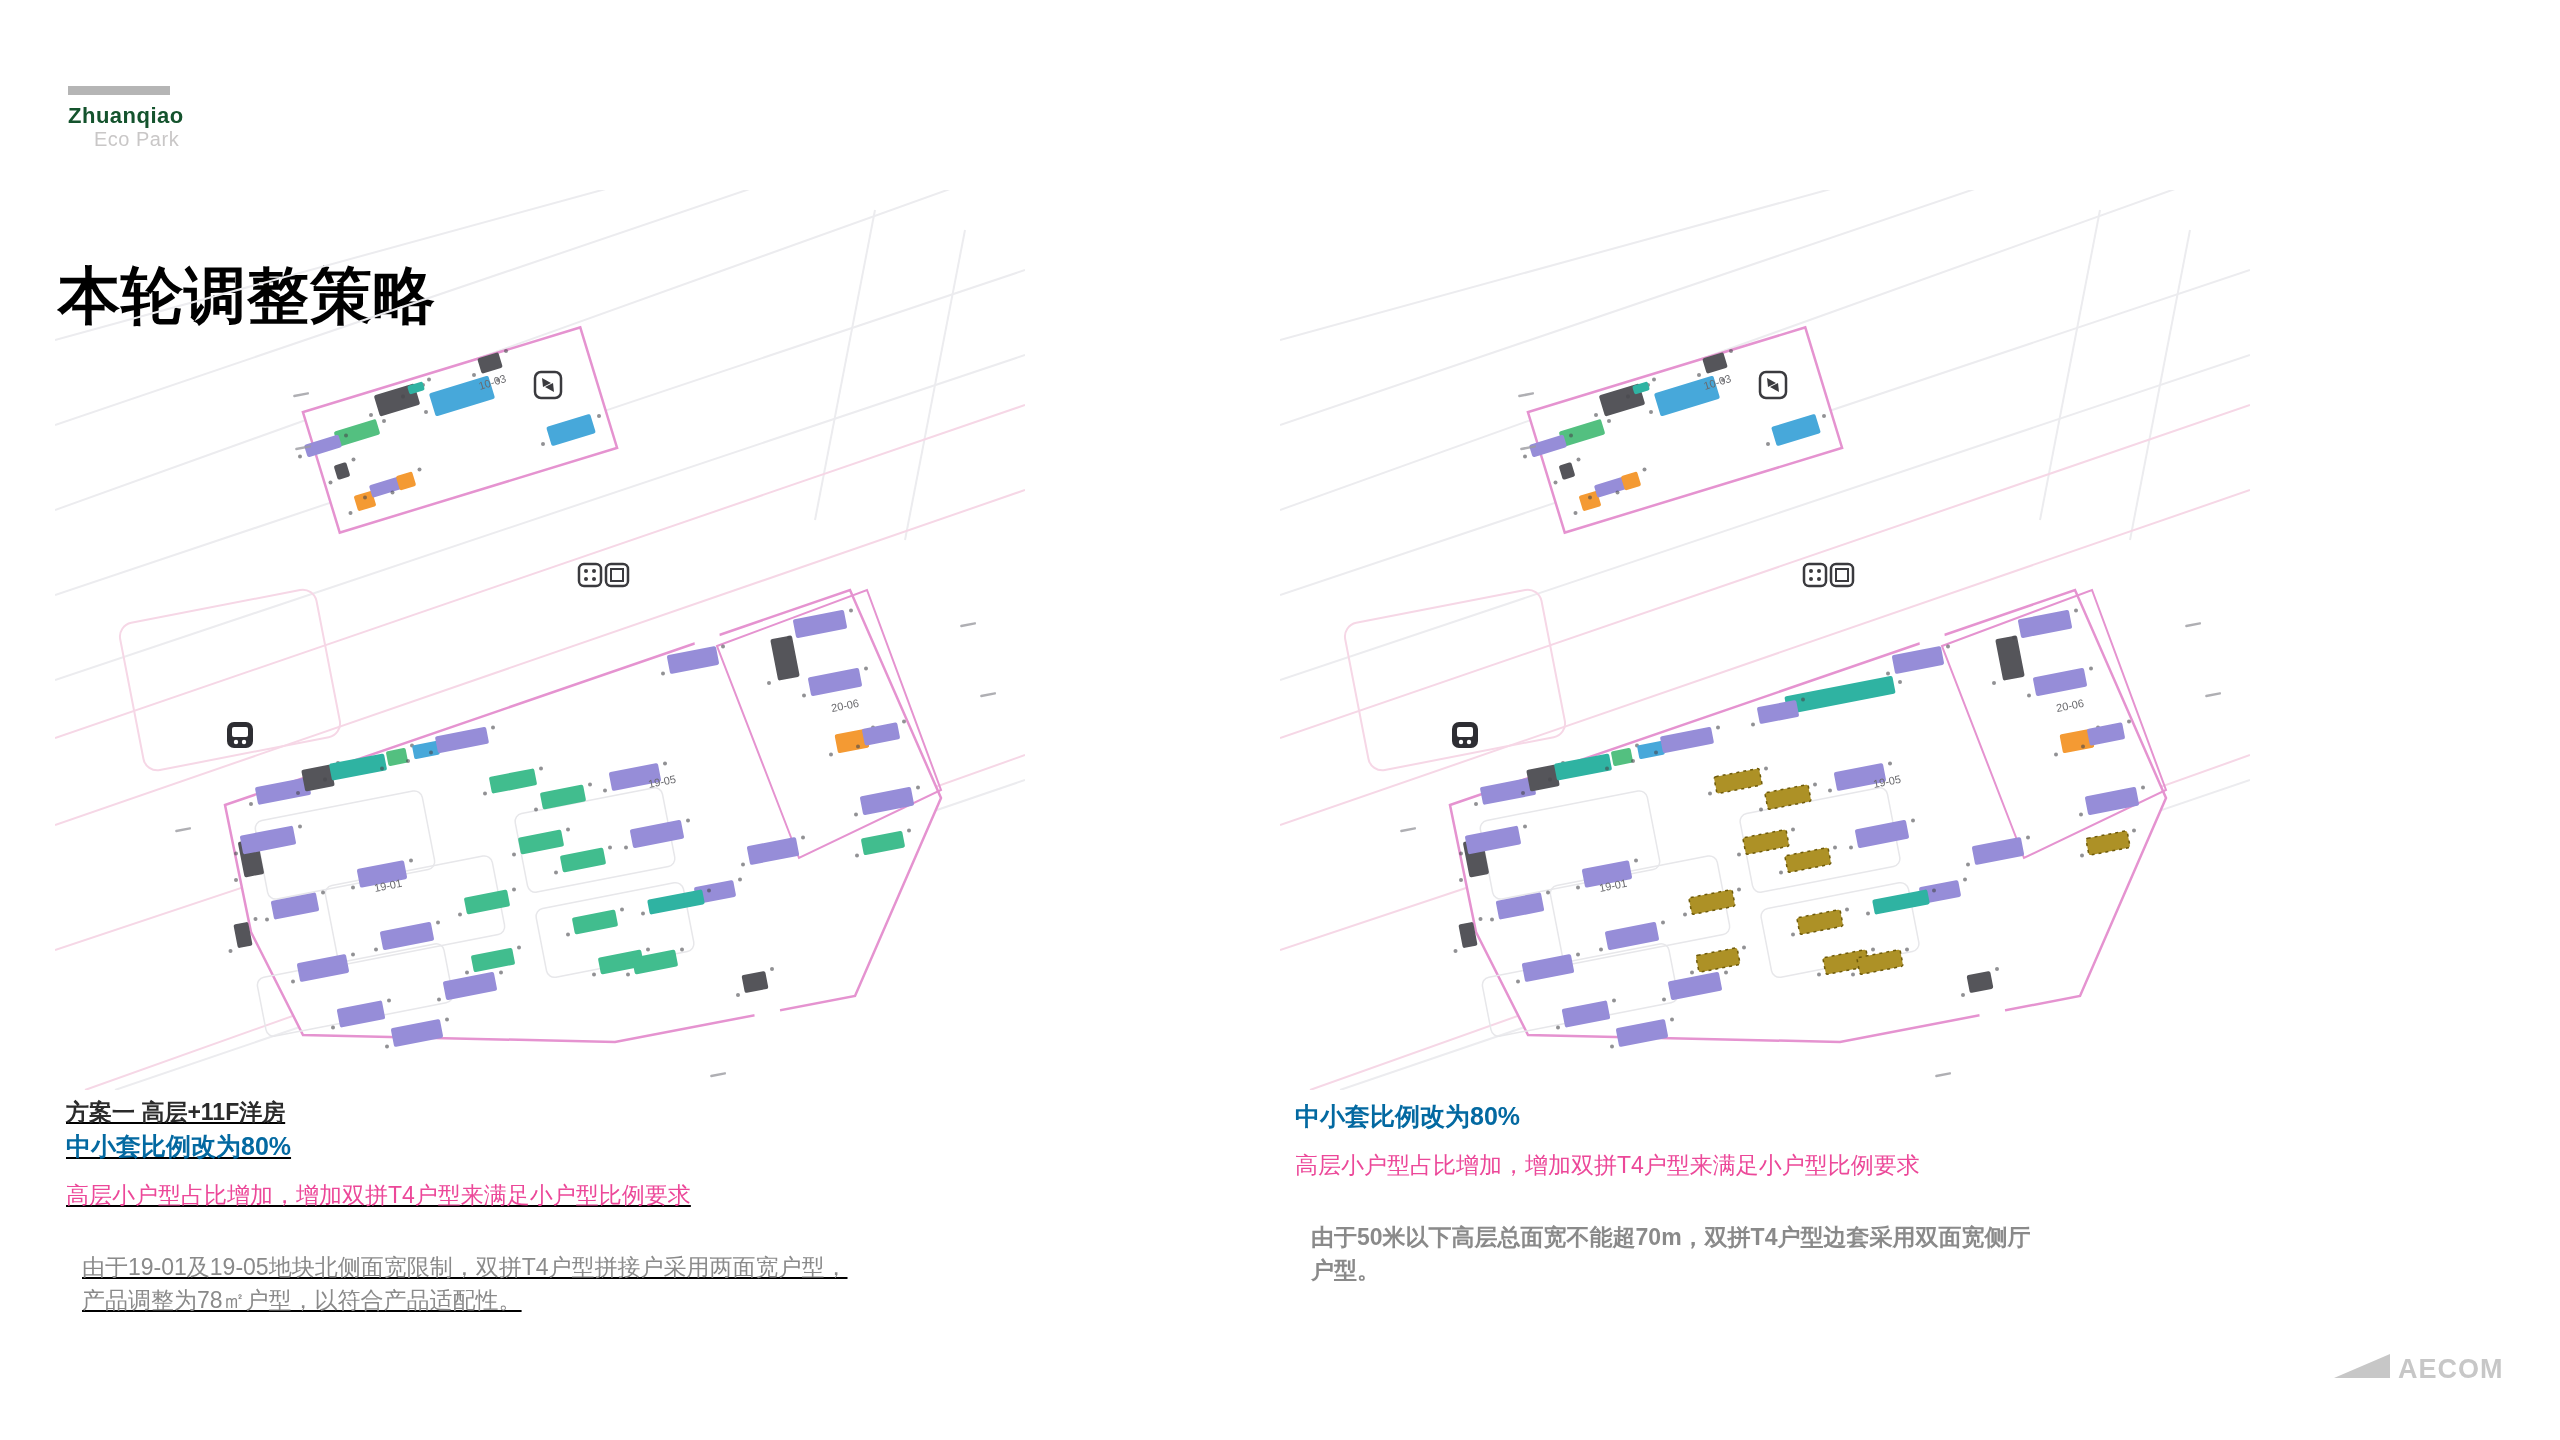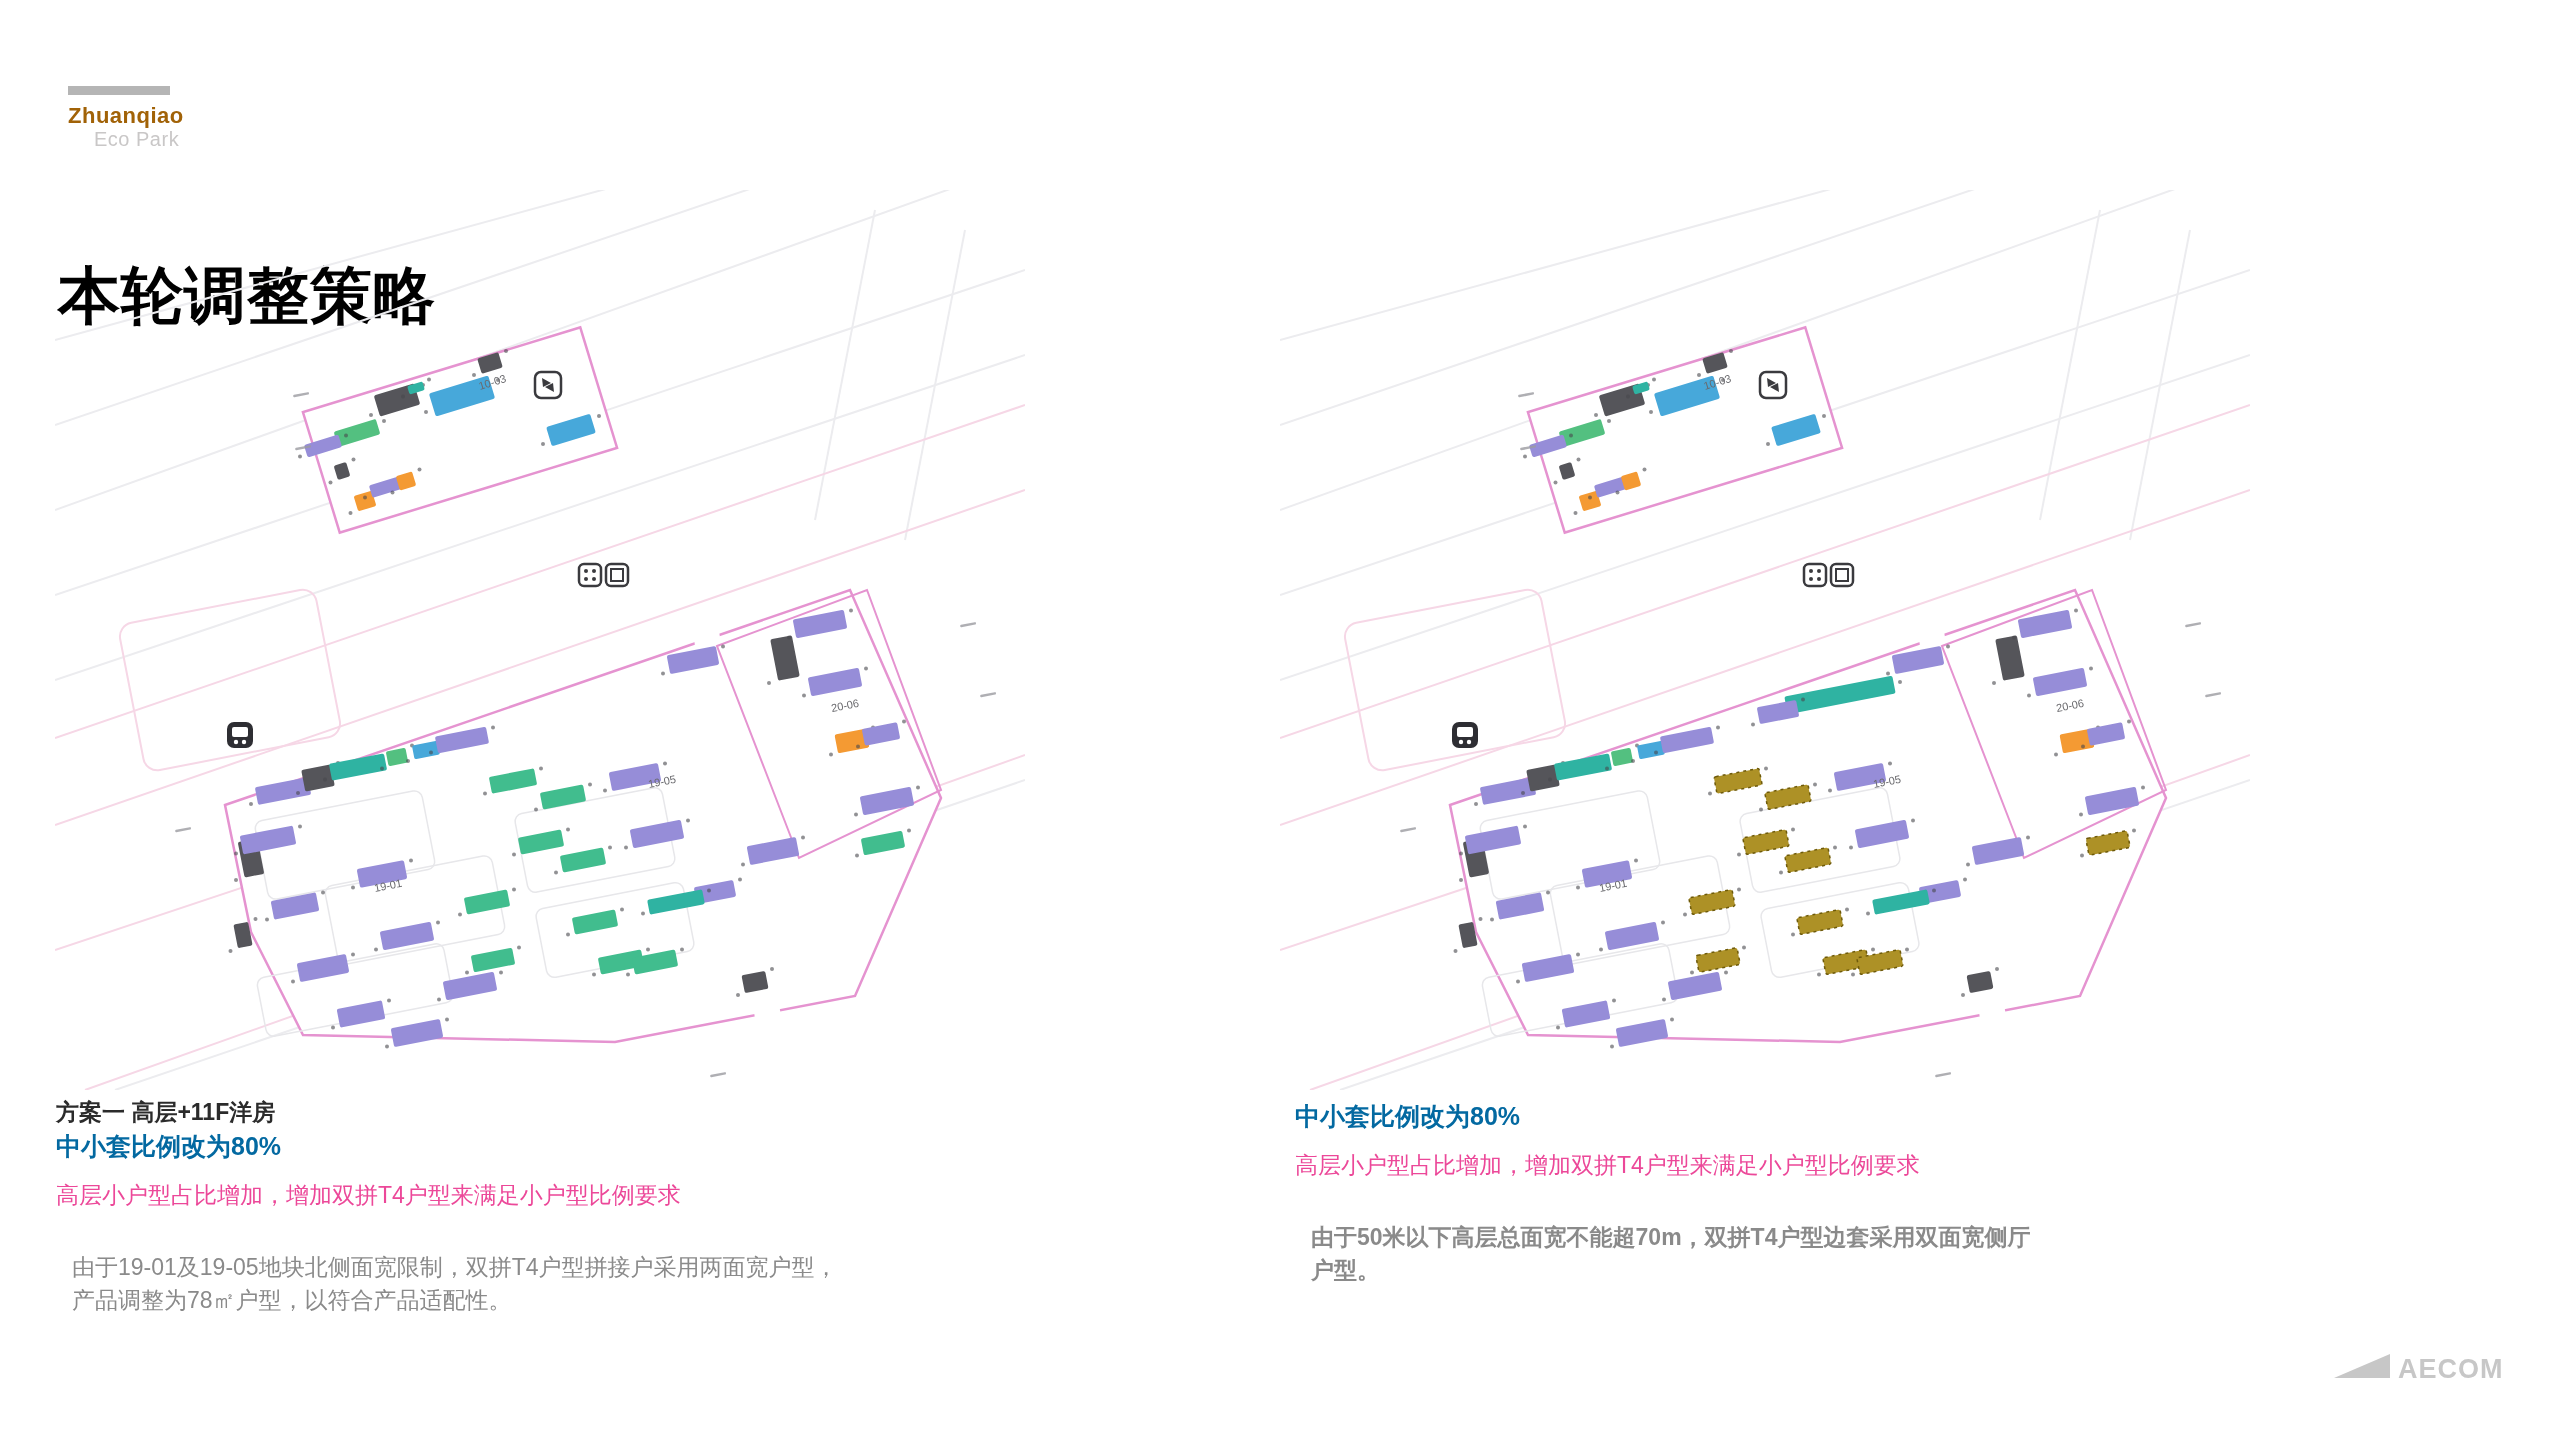--- a/index.html
+++ b/index.html
@@ -1,35 +1,35 @@
 <!DOCTYPE html>
 <html><head>
 <meta charset="utf-8">
 <style>
   html,body{margin:0;padding:0;background:#ffffff;font-family:"Liberation Sans",sans-serif;}
   #stage{position:relative;width:2560px;height:1440px;background:#ffffff;overflow:hidden;}
 
   
   .brand{position:absolute;left:68px;top:86px;}
   .brand-bar{width:102px;height:9px;background:#b5b5b5;margin-bottom:8px;}
-  .brand-l1{font-size:22px;font-weight:bold;color:#a16207;letter-spacing:.5px;line-height:1.15;}
+  .brand-l1{font-size:22px;font-weight:bold;color:#14532d;letter-spacing:.5px;line-height:1.15;}
   .brand-l2{font-size:20px;color:#c9c7c7;letter-spacing:.5px;line-height:1.15;margin-left:26px;}
 
   
   .page-title{position:absolute;left:58px;top:212px;font-size:62px;font-weight:900;color:#000;letter-spacing:1px;}
 
   
   .map-panel{position:absolute;top:190px;width:970px;height:900px;}
   #panel0{left:55px;}
   #panel1{left:1280px;}
   .map-panel svg{width:100%;height:100%;display:block;}
 
   
   .cap{position:absolute;top:1098px;width:820px;}
-  #cap0{left:56px;}
+  #cap0{left:66px;text-decoration:underline;}
   #cap1{left:1295px;}
   .cap-title{font-size:23px;font-weight:bold;color:#2b2b2b;line-height:1.3;}
   .cap-sub{font-size:25px;font-weight:bold;color:#0369a1;line-height:1.35;margin-top:2px;}
   .cap-line{font-size:23px;color:#ec4899;line-height:1.35;margin-top:16px;white-space:nowrap;}
   .cap-para{margin-top:40px;}
   .cap-para p{margin:16px;font-size:23px;color:#8a8a8a;line-height:1.45;}
   #cap0 .cap-para p{width:775px;}
   #cap1 .cap-para p{width:740px;font-weight:bold;}
 
   

